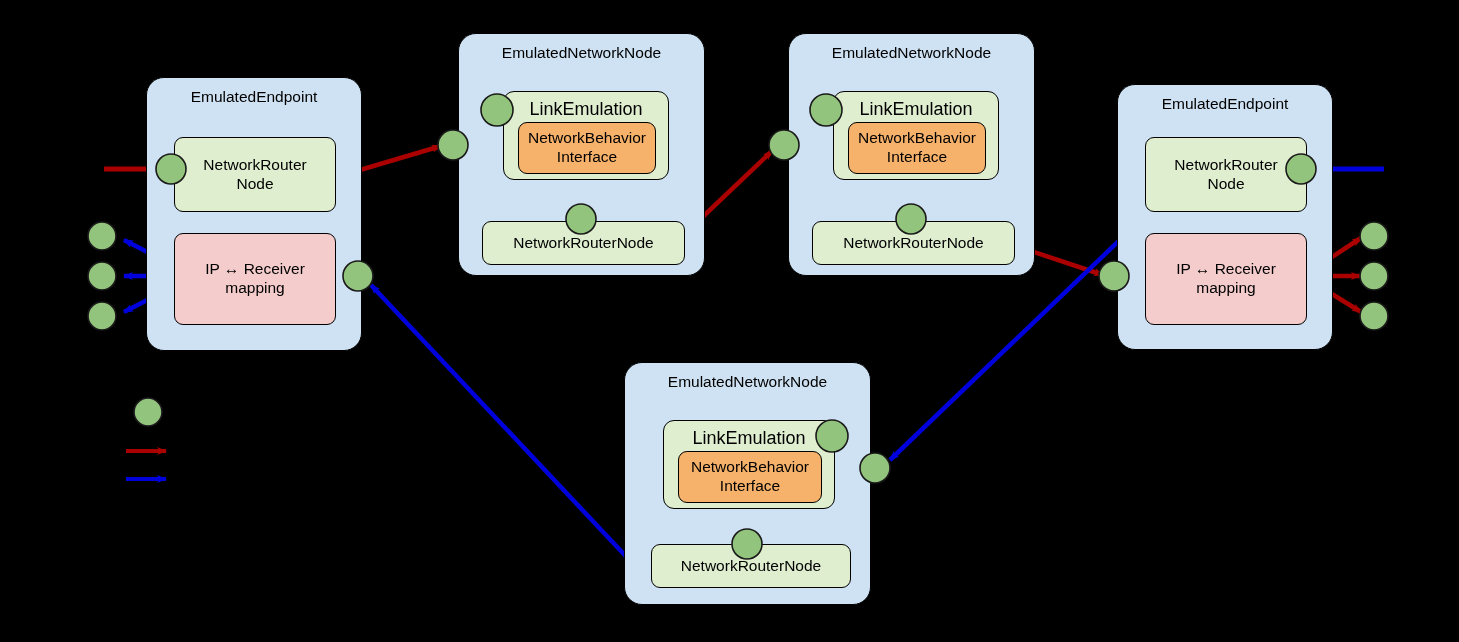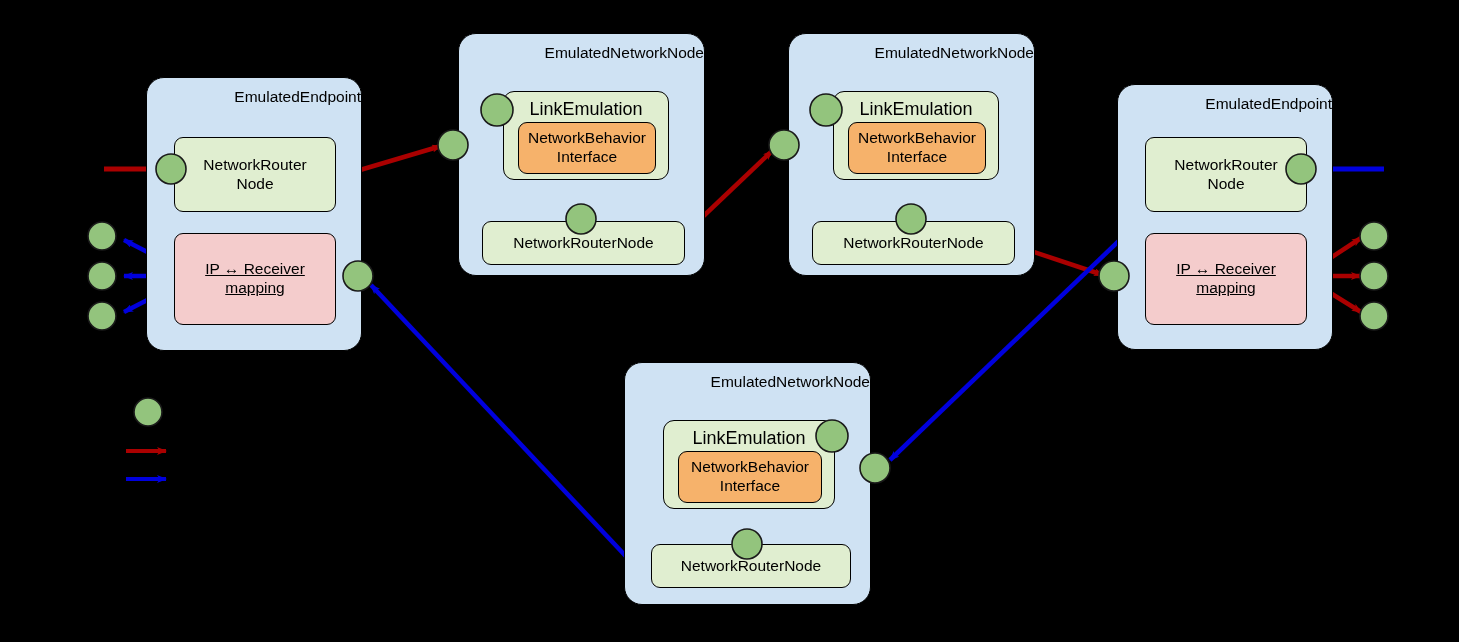--- a/index.html
+++ b/index.html
@@ -3,27 +3,27 @@
 <meta charset="utf-8">
 <style>
   html,body{margin:0;padding:0;background:#000;}
   #stage{position:relative;width:1459px;height:642px;background:#000;
          font-family:"Liberation Sans",sans-serif;overflow:hidden;}
   svg.layer{position:absolute;left:0;top:0;width:1459px;height:642px;}
   #edges{z-index:1;}
   #sockets{z-index:3;}
   .container{position:absolute;z-index:2;background:#cfe2f3;border:1px solid #000;
              border-radius:18px;box-sizing:border-box;}
-  .ctitle{position:absolute;left:0;right:0;top:10px;text-align:right;
+  .ctitle{position:absolute;left:0;right:0;top:10px;text-align:center;
           font-size:15.5px;color:#000;}
   .box{position:absolute;box-sizing:border-box;border:1px solid #000;
        border-radius:9px;display:flex;align-items:center;justify-content:center;
        text-align:center;font-size:15.5px;color:#000;line-height:1.22;}
   .green{background:#e0eed0;text-align:center;}
-  .pink{background:#f4cccc;text-decoration:underline;}
+  .pink{background:#f4cccc;}
   .orange{background:#f6b26b;}
   .linkem{background:#e0eed0;border:1px solid #000;border-radius:11px;
           position:absolute;box-sizing:border-box;}
   .linkem-label{position:absolute;left:0;right:0;top:7px;text-align:center;
                 font-size:18px;color:#000;}
 </style>
 </head>
 <body>
 
 <div id="stage">

